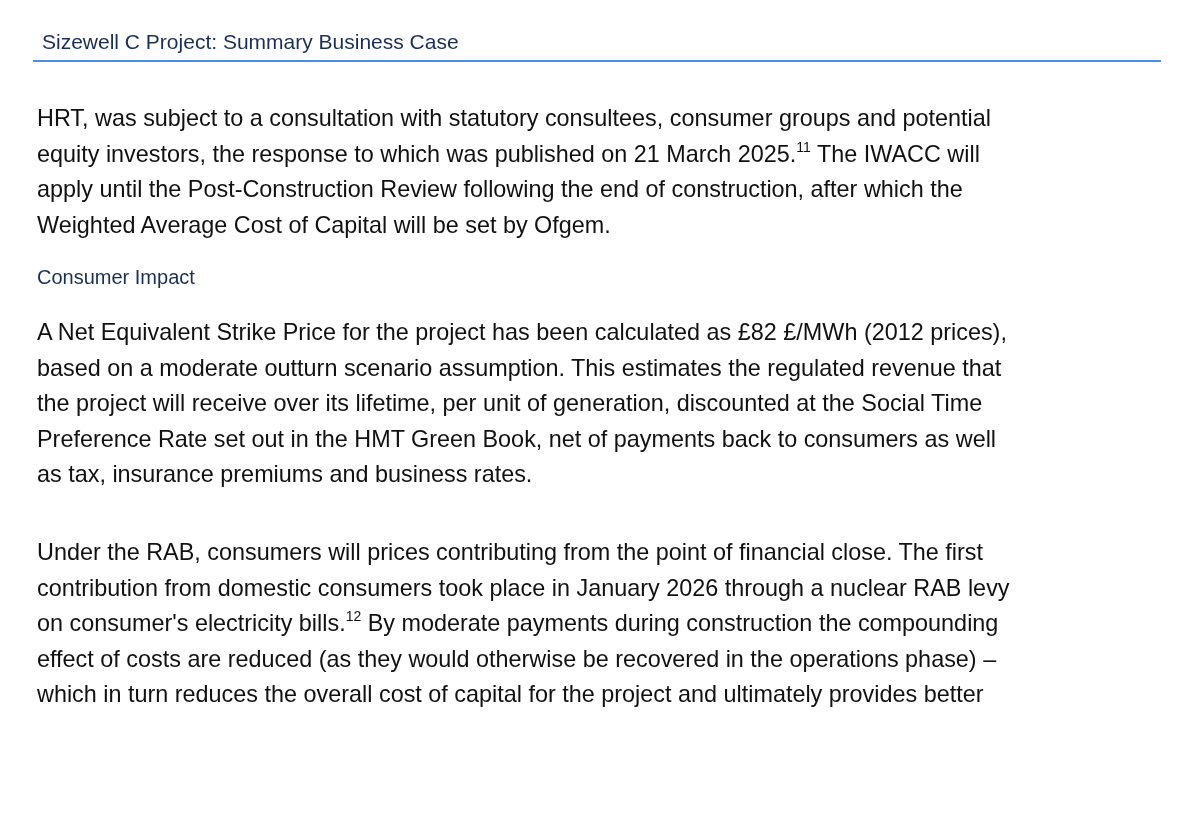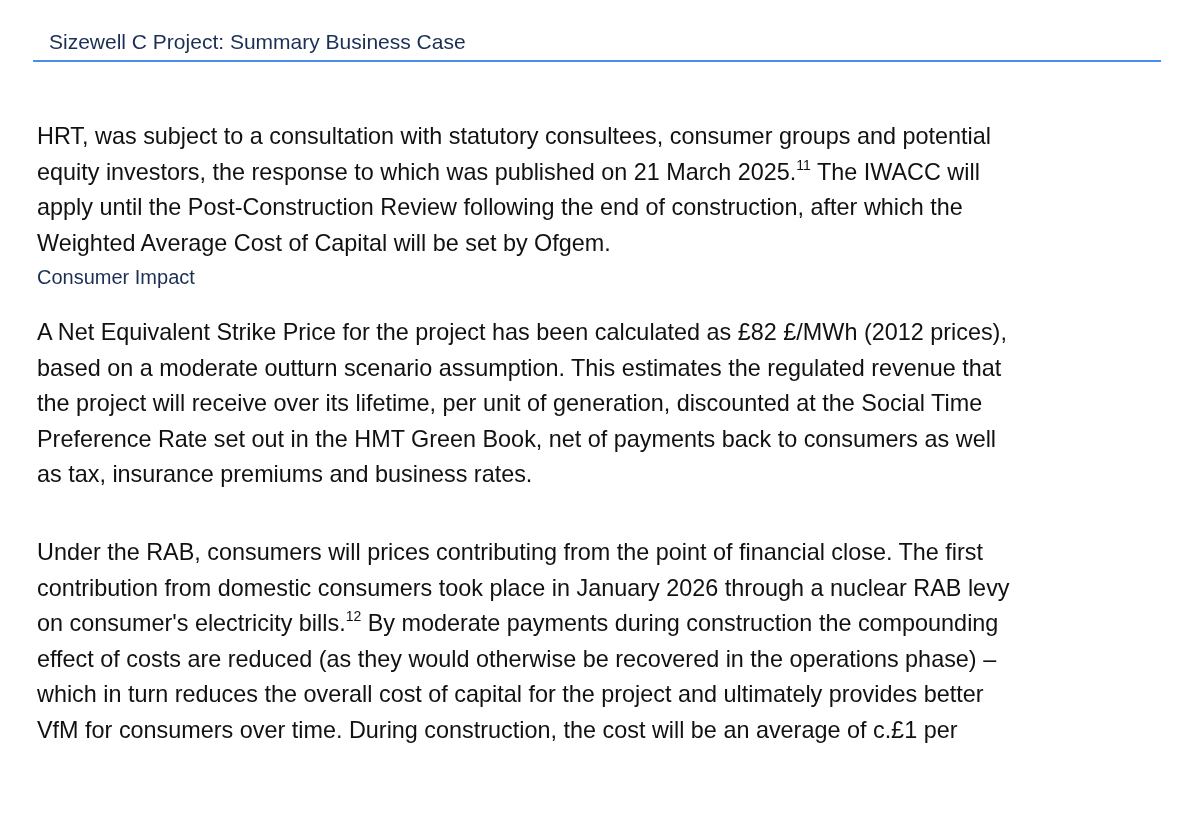--- a/index.html
+++ b/index.html
@@ -18,21 +18,21 @@
     .page-header {
       position: absolute;
       left: 33px;
       top: 28px;
       width: 1128px;
       height: 32px;
       border-bottom: 2px solid #4a8ee6;
     }
     .page-header-title {
       position: absolute;
-      left: 16px;
+      left: 9px;
       top: 2px;
       font-size: 21px;
       color: #1b2f55;
       letter-spacing: 0px;
       white-space: nowrap;
     }
     .body-text {
       position: absolute;
       left: 37px;
       width: 1130px;
@@ -55,21 +55,21 @@
     .section-heading {
       position: absolute;
       left: 37px;
       top: 266px;
       font-size: 20px;
       color: #1b2f55;
       margin: 0;
       font-weight: normal;
       white-space: nowrap;
     }
-    #para-1 { top: 119px; }
+    #para-1 { top: 101px; }
     #para-2 { top: 315px; }
     #para-3 { top: 535px; }
   </style>
 </head>
 <body>
 
 <div class="page-header">
   <span class="page-header-title">Sizewell C Project: Summary Business Case</span>
 </div>
 
@@ -89,14 +89,13 @@
   <span class="line">Preference Rate set out in the HMT Green Book, net of payments back to consumers as well</span>
   <span class="line">as tax, insurance premiums and business rates.</span>
 </p>
 
 <p class="body-text" id="para-3">
   <span class="line">Under the RAB, consumers will prices contributing from the point of financial close. The first</span>
   <span class="line">contribution from domestic consumers took place in January 2026 through a nuclear RAB levy</span>
   <span class="line"><span>on consumer's electricity bills.</span><sup class="fn">12</sup><span> By moderate payments during construction the compounding</span></span>
   <span class="line">effect of costs are reduced (as they would otherwise be recovered in the operations phase) –</span>
   <span class="line">which in turn reduces the overall cost of capital for the project and ultimately provides better</span>
-  <span class="line">VfM for consumers over time. During construction, the cost will be an average of c.£1 per</span>
 </p>
 
 </body></html>

